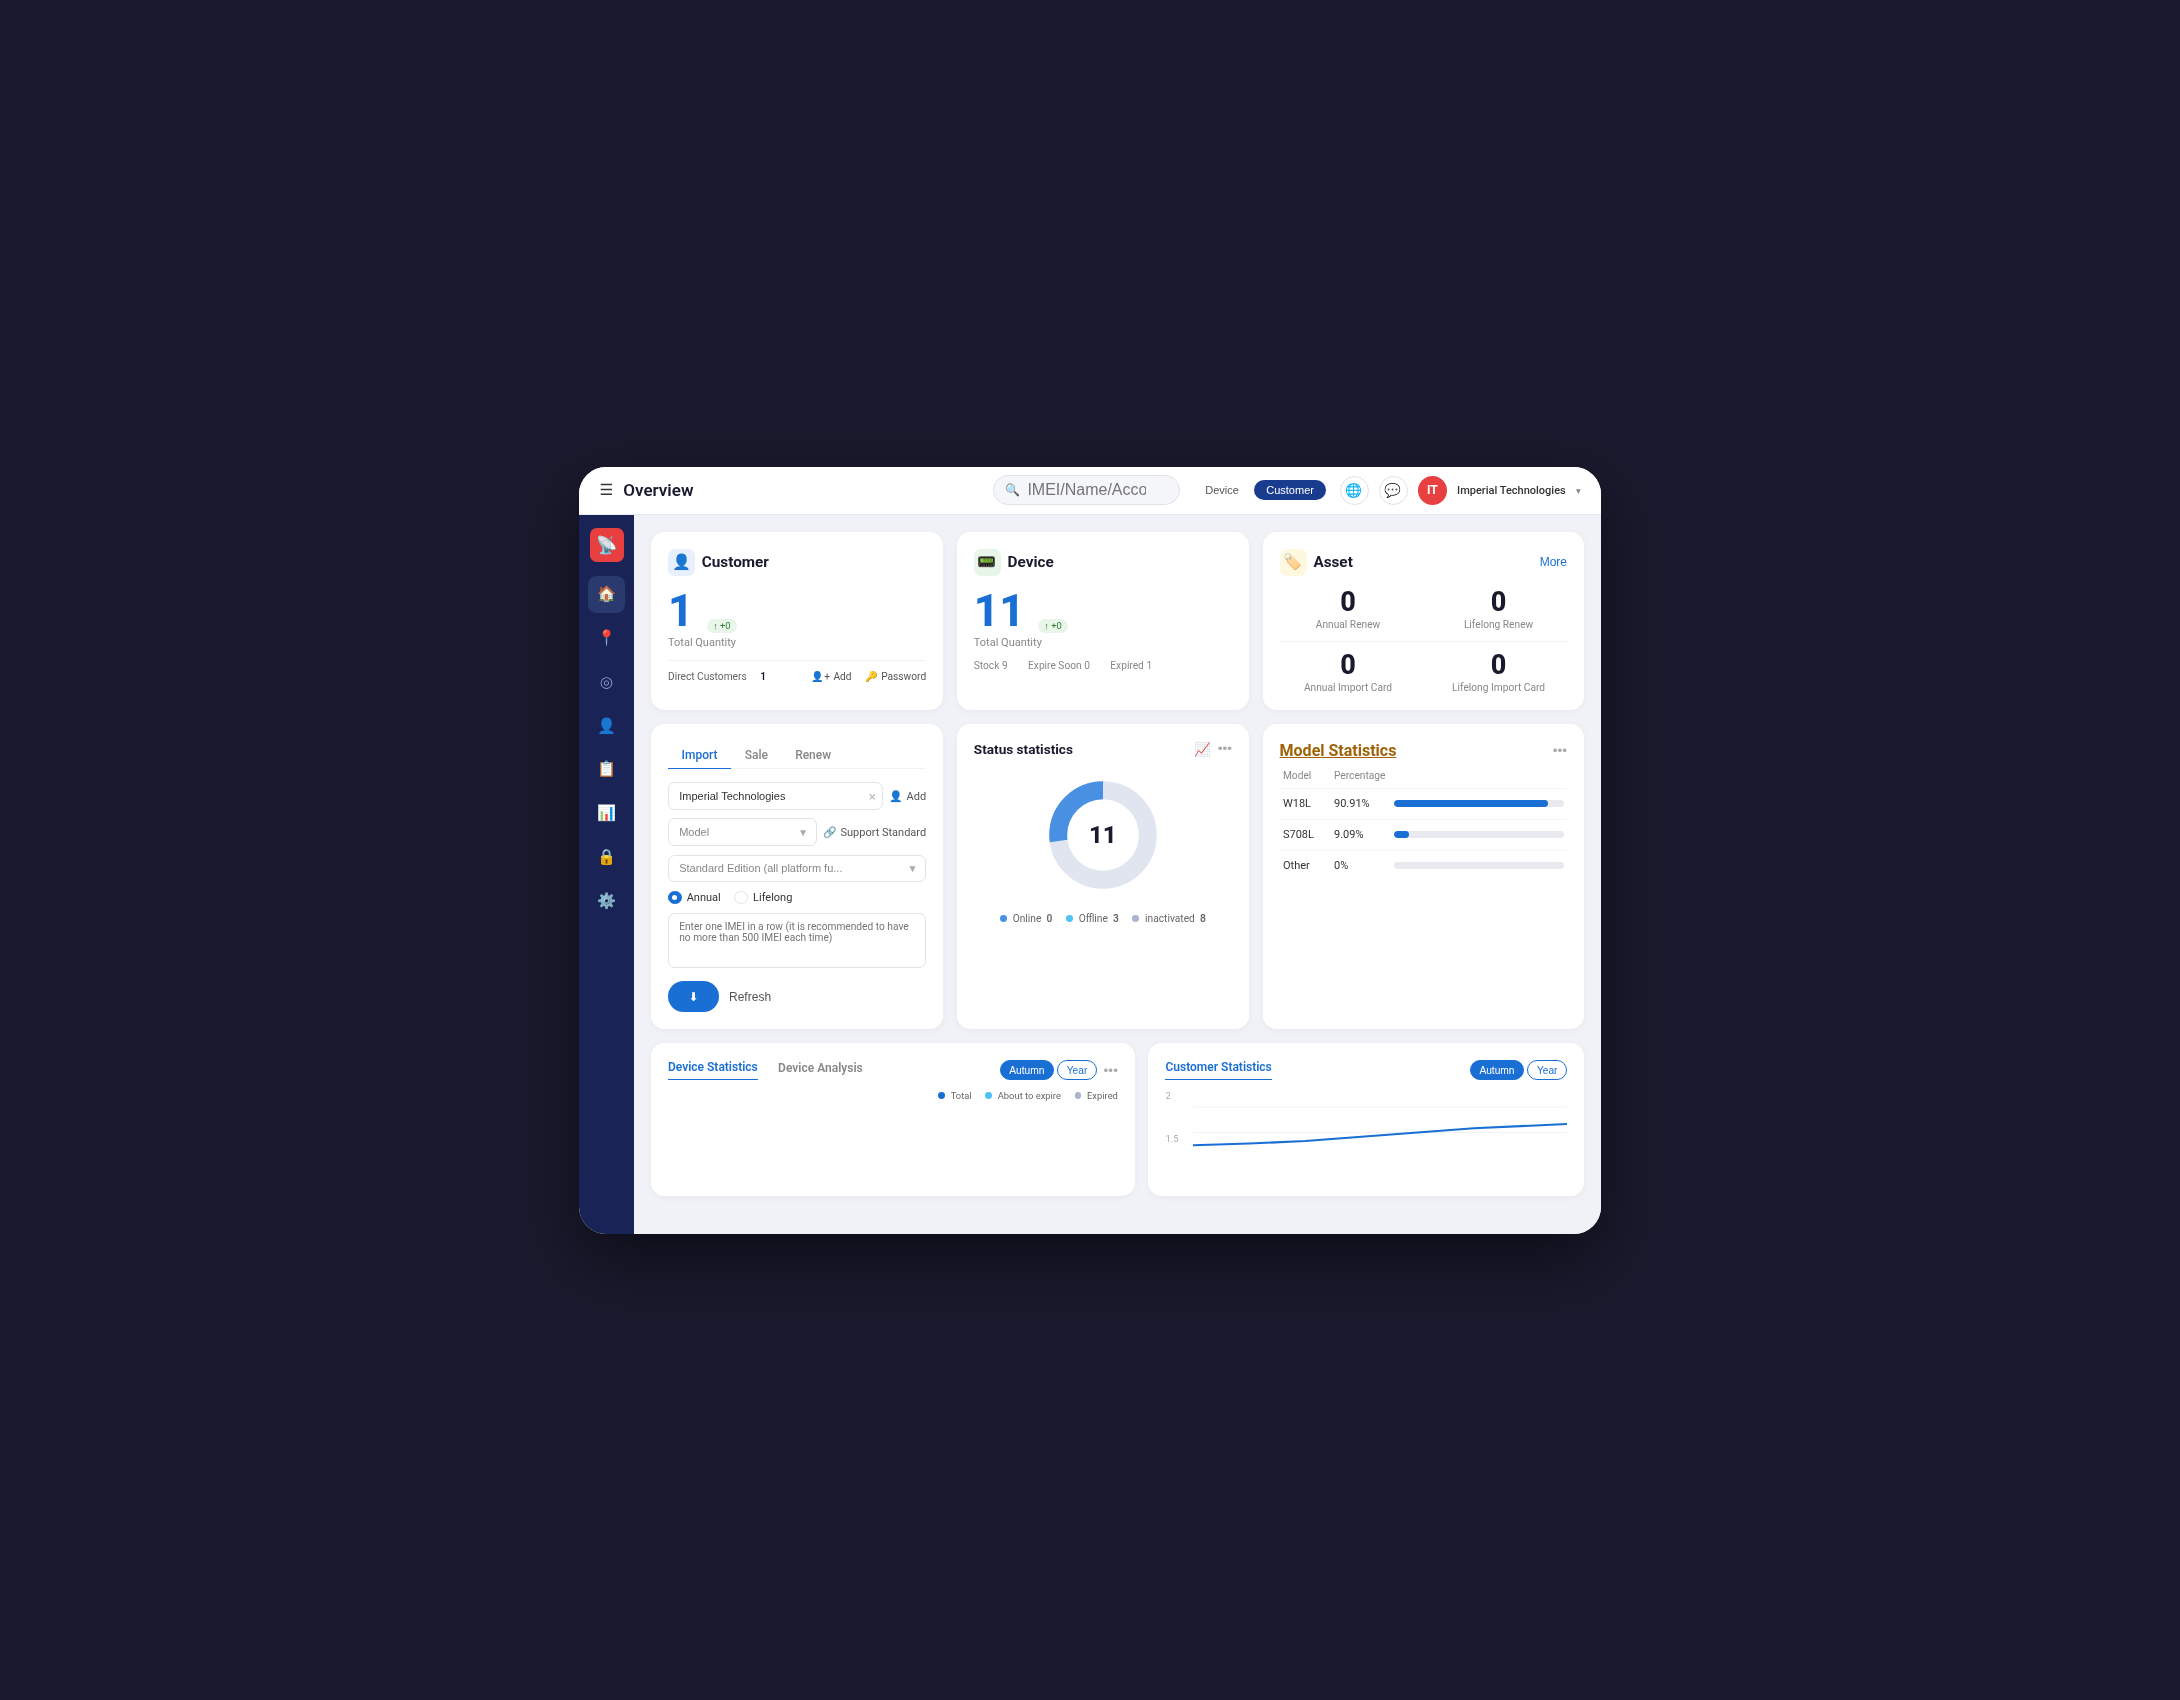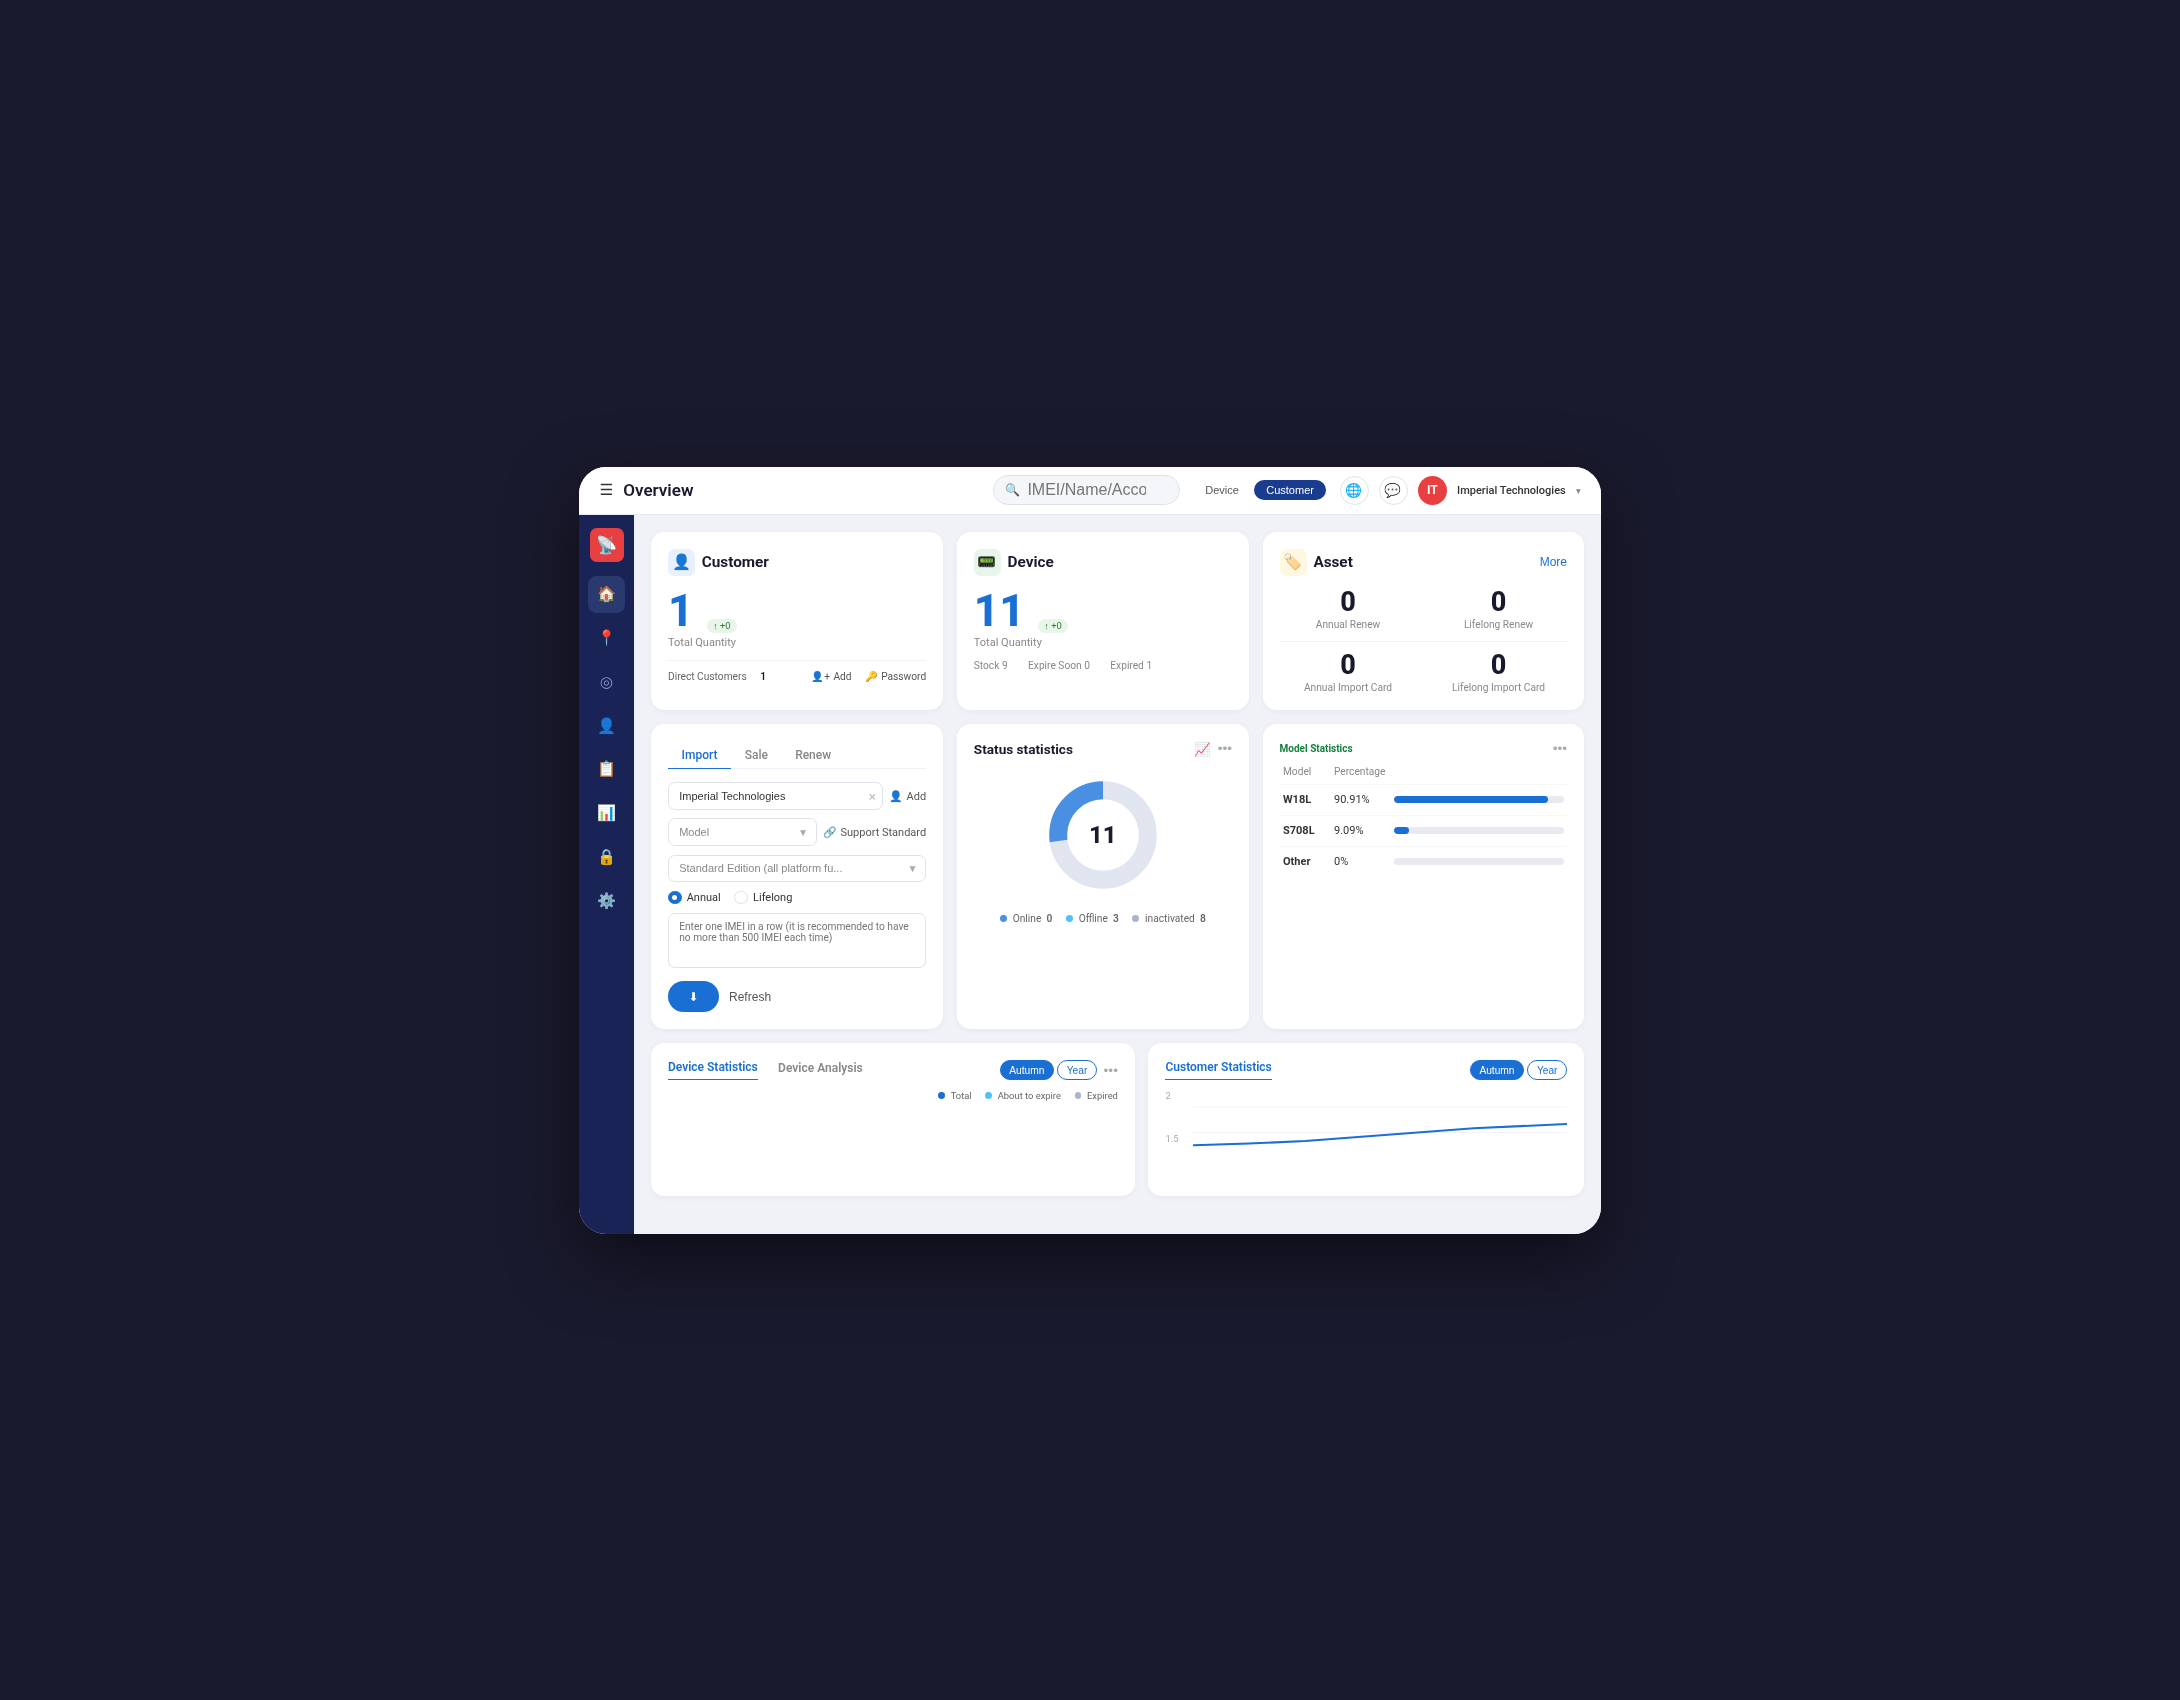--- a/index.html
+++ b/index.html
@@ -487,42 +487,43 @@
       margin-right: 3.4px;
     }
 
     
     .model-card-header {
       display: flex;
       align-items: center;
       margin-bottom: 10.2px;
     }
     .model-card-title {
-      font-size: 10px;
+      font-size: 16px;
       font-weight: 700;
-      color: #15803d;
+      color: #a16207;
       flex: 1;
+      text-decoration: underline;
     }
     .model-table-header {
       display: flex;
       font-size: 10.2px;
       color: #888;
       margin-bottom: 6.8px;
       padding: 0 3.4px;
     }
     .model-col-name { flex: 0 0 51px; }
     .model-col-pct { flex: 0 0 60px; }
     .model-col-bar { flex: 1; }
     .model-row {
       display: flex;
       align-items: center;
       padding: 8.5px 3.4px;
       border-top: 0.9px solid #f5f6fa;
     }
-    .model-name { flex: 0 0 51px; font-size: 11px; color: #333; font-weight: bold; }
+    .model-name { flex: 0 0 51px; font-size: 11px; color: #333; }
     .model-pct { flex: 0 0 60px; font-size: 11px; color: #333; }
     .model-bar-wrap { flex: 1; height: 6.8px; background: #e8eaf0; border-radius: 3.4px; overflow: hidden; }
     .model-bar-fill { height: 100%; background: #1a6fd4; border-radius: 3.4px; }
 
     
     .bottom-row {
       display: grid;
       grid-template-columns: 1fr 0.9fr;
       gap: 13.6px;
     }

